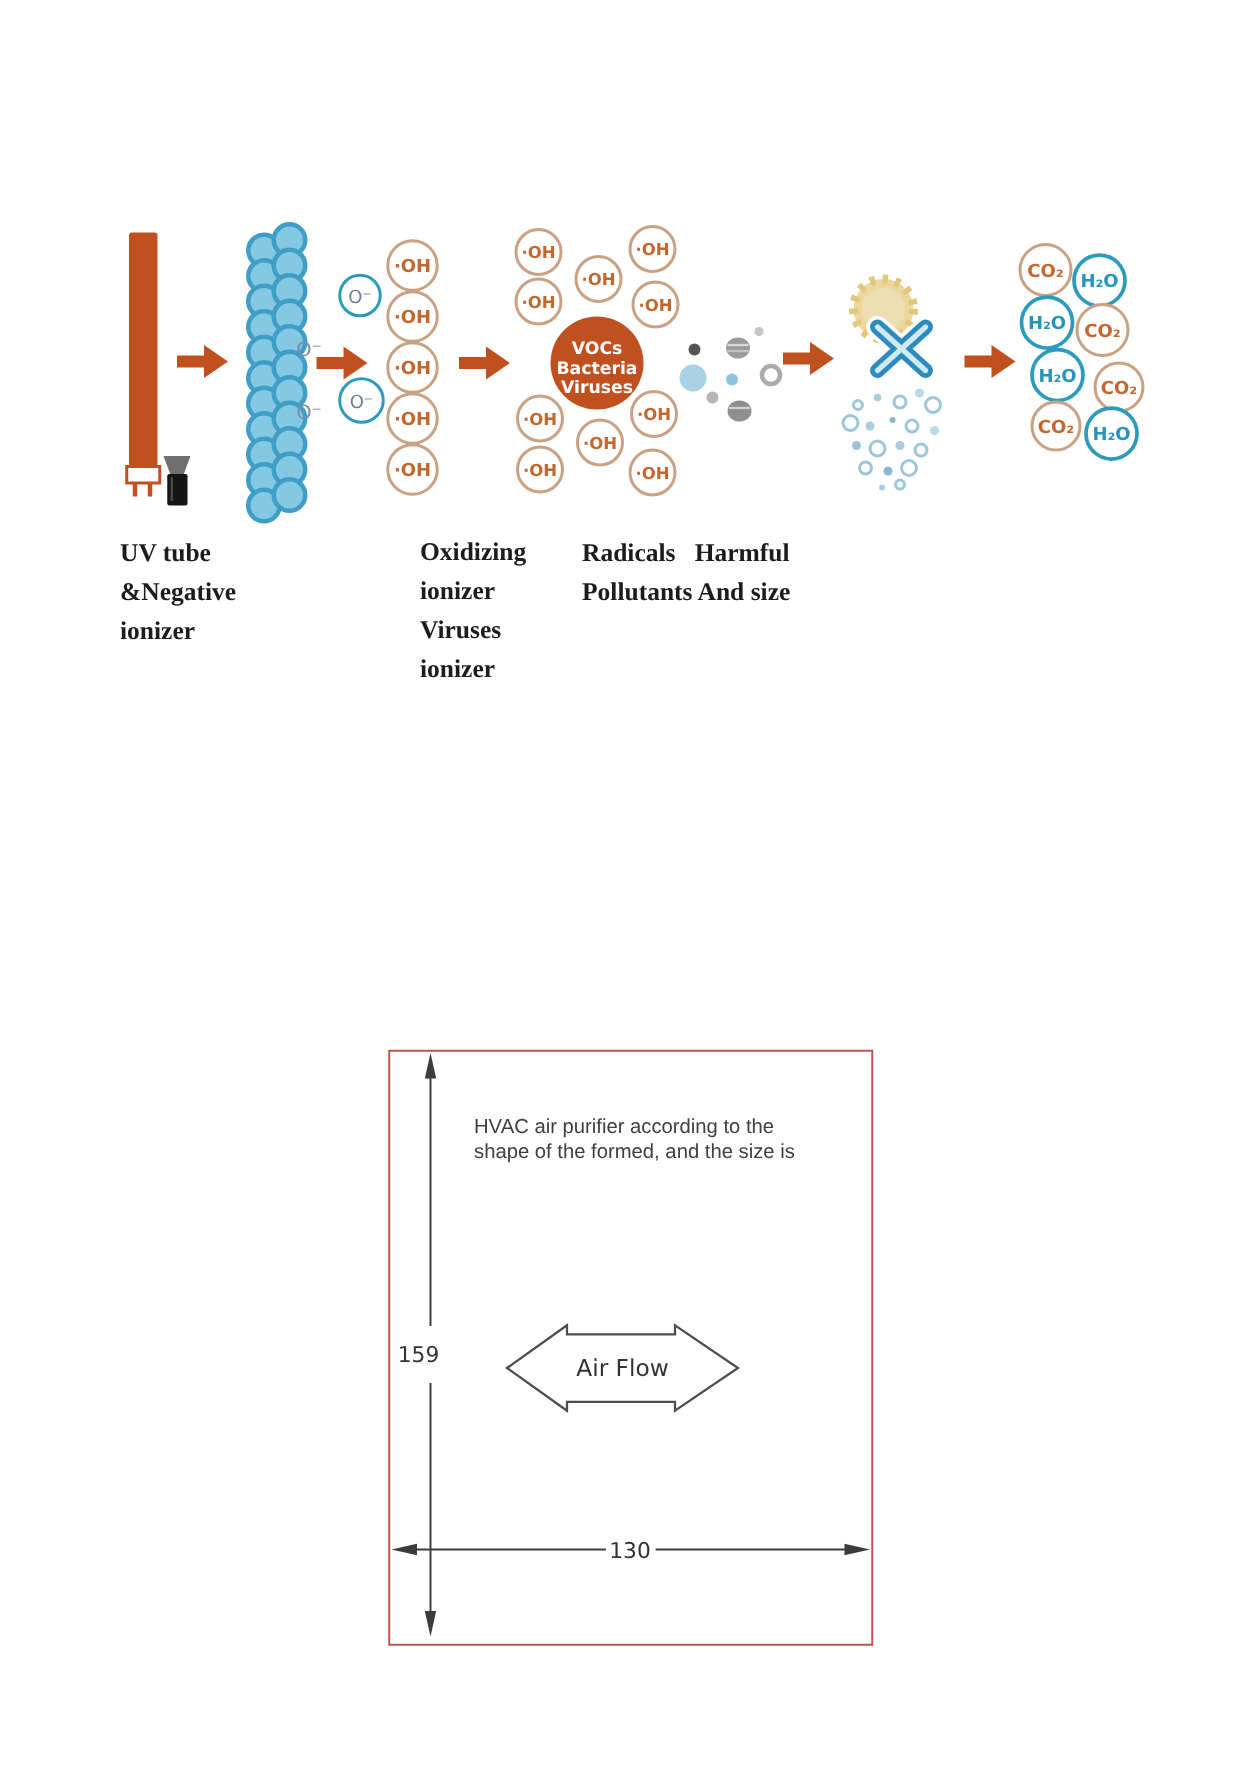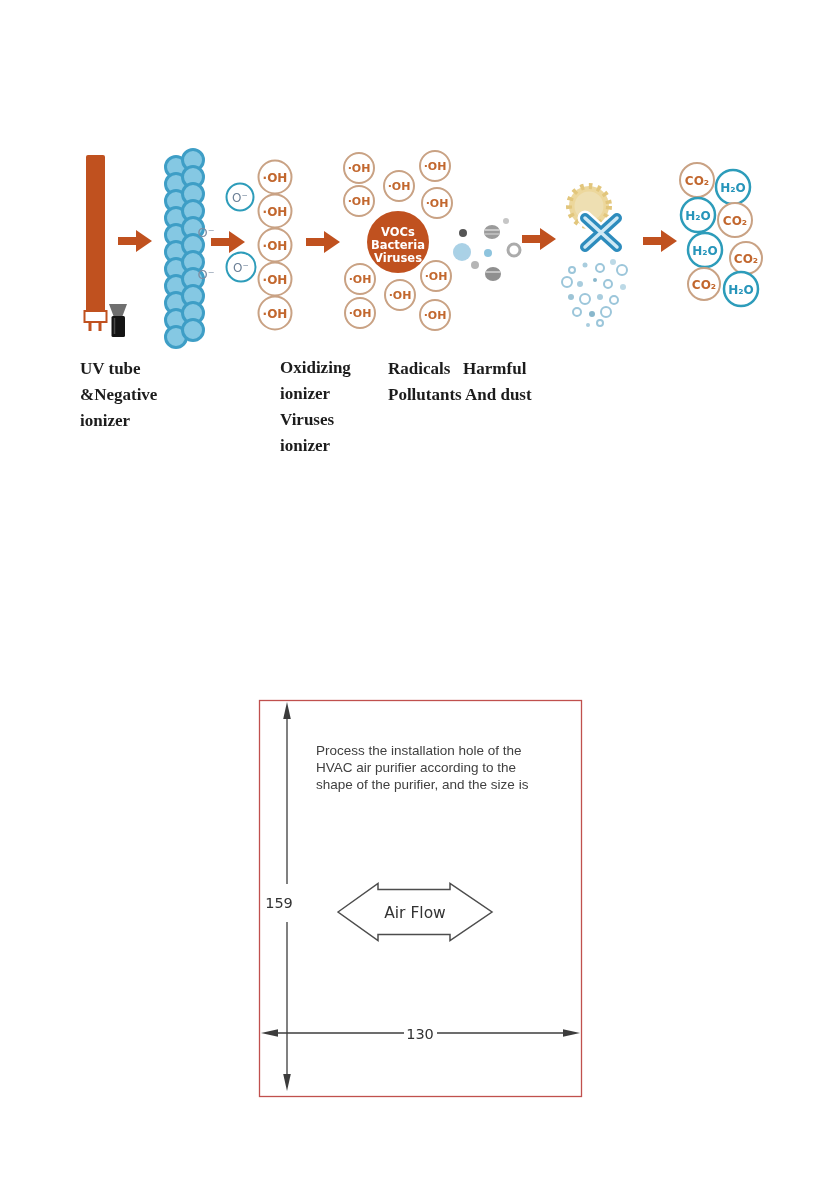--- a/index.html
+++ b/index.html
@@ -199,21 +199,21 @@
     <div>ionizer</div>
   </div>
   <div class="stage-label" style="left:260px;top:355px">
     <div>Oxidizing</div>
     <div>ionizer</div>
     <div>Viruses</div>
     <div>ionizer</div>
   </div>
   <div class="stage-label" style="left:368px;top:356px">
     <div>Radicals   Harmful</div>
-    <div>Pollutants And dust</div>
+    <div>Pollutants And size</div>
   </div>
 
   <svg class="abs" style="left:230px;top:690px" width="380" height="420" viewBox="230 690 380 420">
 
     <rect x="259.5" y="700.5" width="322" height="396" fill="none" stroke="#c0504d" stroke-width="1.3"></rect>
 
     <g stroke="#3c3c3c" stroke-width="1.3">
       <line x1="287" y1="712" x2="287" y2="884"></line>
       <line x1="287" y1="922" x2="287" y2="1087"></line>
       <polygon points="287,702 283.2,719 290.8,719" fill="#3c3c3c" stroke="none"></polygon>
@@ -229,18 +229,17 @@
     </g>
     <text x="420" y="1038.5" text-anchor="middle" font-size="14.5" fill="#333">130</text>
 
     <g>
       <polygon points="338,912 378,883.5 378,889.5 450,889.5 450,883.5 492,912 450,940.5 450,934.5 378,934.5 378,940.5" fill="#ffffff" stroke="#4d4d4d" stroke-width="1.5"></polygon>
       <text x="415" y="917.5" text-anchor="middle" font-size="15.5" fill="#333">Air Flow</text>
     </g>
   </svg>
 
   <div class="instruction">
-    <div>Process the installation hole of the</div>
     <div>HVAC air purifier according to the</div>
-    <div>shape of the purifier, and the size is</div>
+    <div>shape of the formed, and the size is</div>
   </div>
 
 </div>
 
 </body></html>

